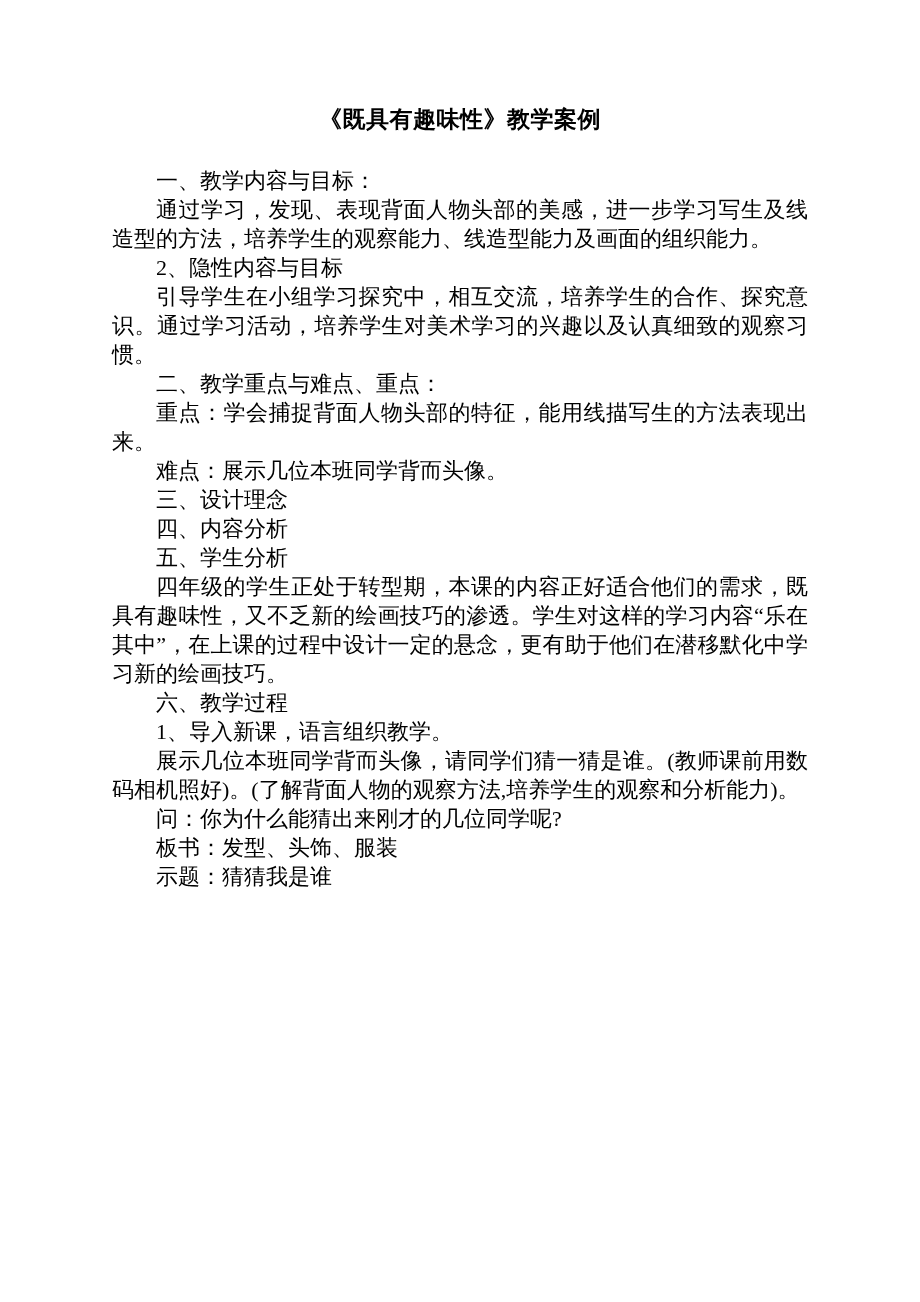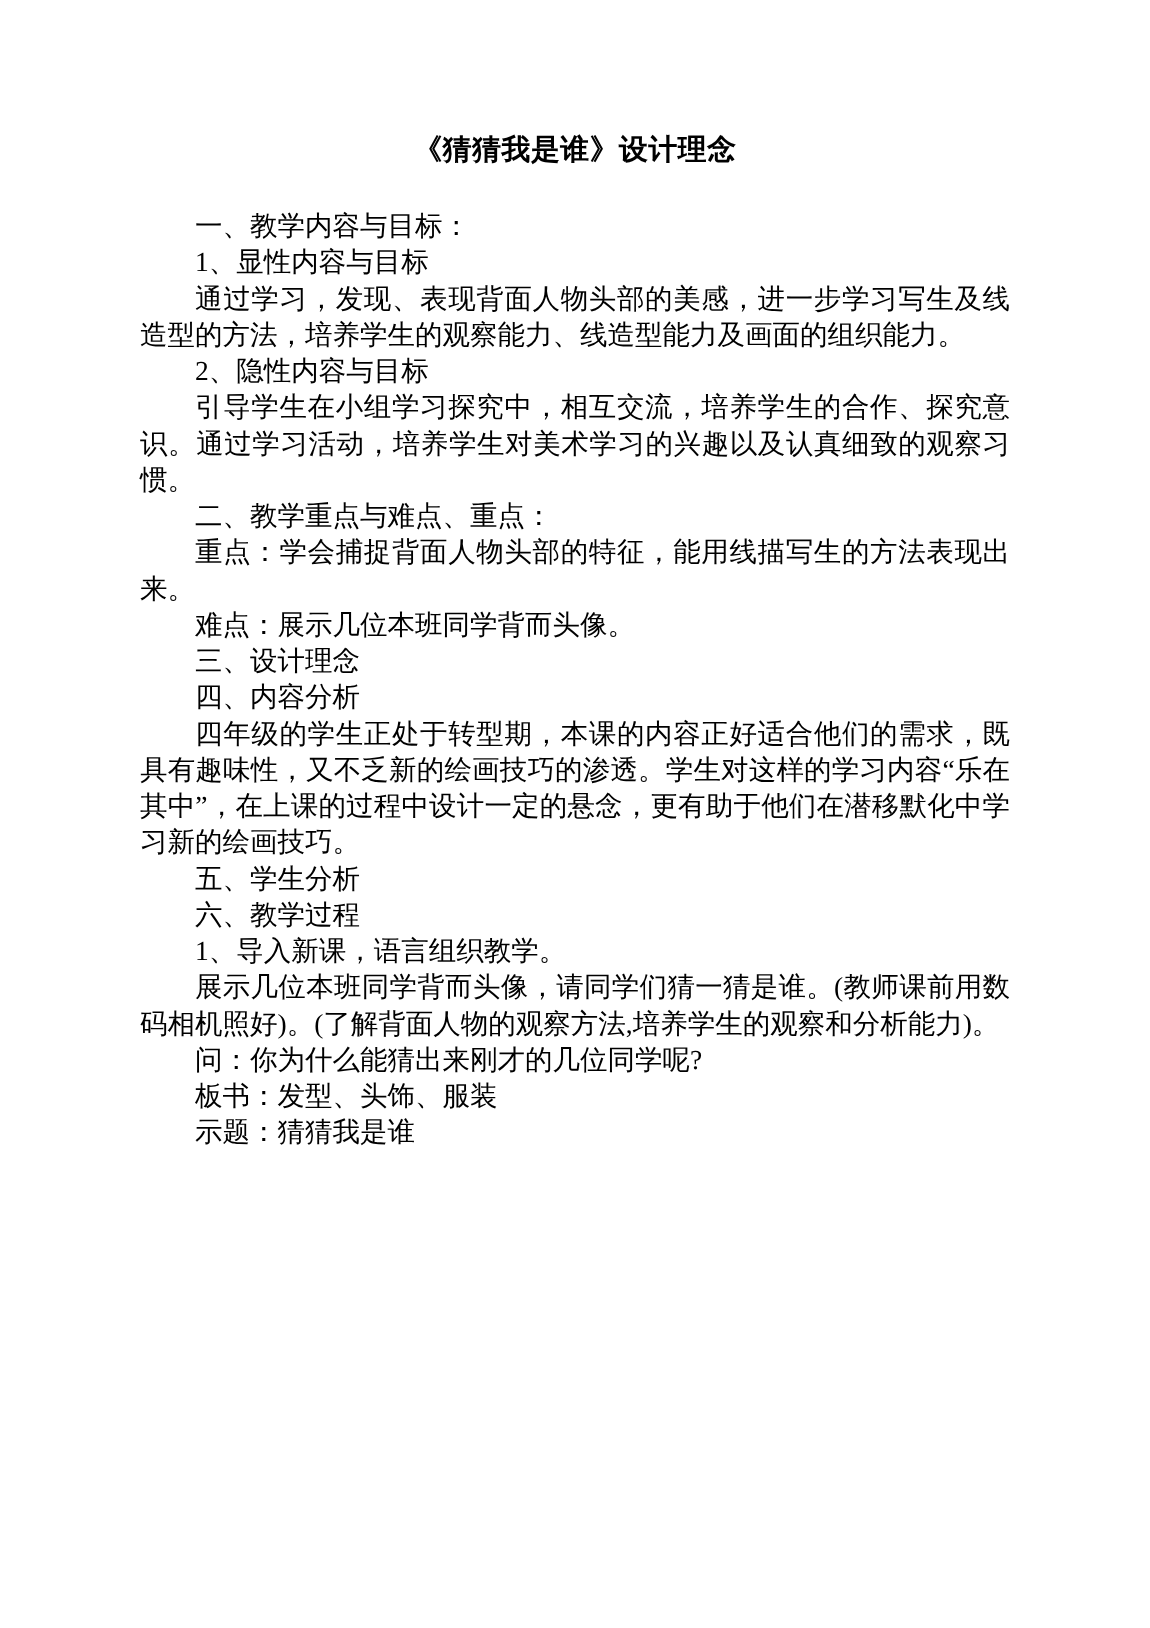--- a/index.html
+++ b/index.html
@@ -32,34 +32,33 @@
     text-indent: 2em;
     text-align: justify;
     font-weight: 400;
     word-break: break-all;
   }
 </style>
 </head>
 <body>
 
 <div class="page">
-  <h1 class="doc-title">《猜猜我是谁》设计理念</h1>
+  <h1 class="doc-title">《既具有趣味性》教学案例</h1>
   <div class="doc-body" id="doc-body">
       <p>一、教学内容与目标：</p>
-      <p>1、显性内容与目标</p>
       <p>通过学习，发现、表现背面人物头部的美感，进一步学习写生及线造型的方法，培养学生的观察能力、线造型能力及画面的组织能力。</p>
       <p>2、隐性内容与目标</p>
       <p>引导学生在小组学习探究中，相互交流，培养学生的合作、探究意识。通过学习活动，培养学生对美术学习的兴趣以及认真细致的观察习惯。</p>
       <p>二、教学重点与难点、重点：</p>
       <p>重点：学会捕捉背面人物头部的特征，能用线描写生的方法表现出来。</p>
       <p>难点：展示几位本班同学背而头像。</p>
       <p>三、设计理念</p>
       <p>四、内容分析</p>
+      <p>五、学生分析</p>
       <p>四年级的学生正处于转型期，本课的内容正好适合他们的需求，既具有趣味性，又不乏新的绘画技巧的渗透。学生对这样的学习内容“乐在其中”，在上课的过程中设计一定的悬念，更有助于他们在潜移默化中学习新的绘画技巧。</p>
-      <p>五、学生分析</p>
       <p>六、教学过程</p>
       <p>1、导入新课，语言组织教学。</p>
       <p>展示几位本班同学背而头像，请同学们猜一猜是谁。(教师课前用数码相机照好)。(了解背面人物的观察方法,培养学生的观察和分析能力)。</p>
       <p>问：你为什么能猜出来刚才的几位同学呢?</p>
       <p>板书：发型、头饰、服装</p>
       <p>示题：猜猜我是谁</p>
     </div>
 </div>
 
 </body></html>

